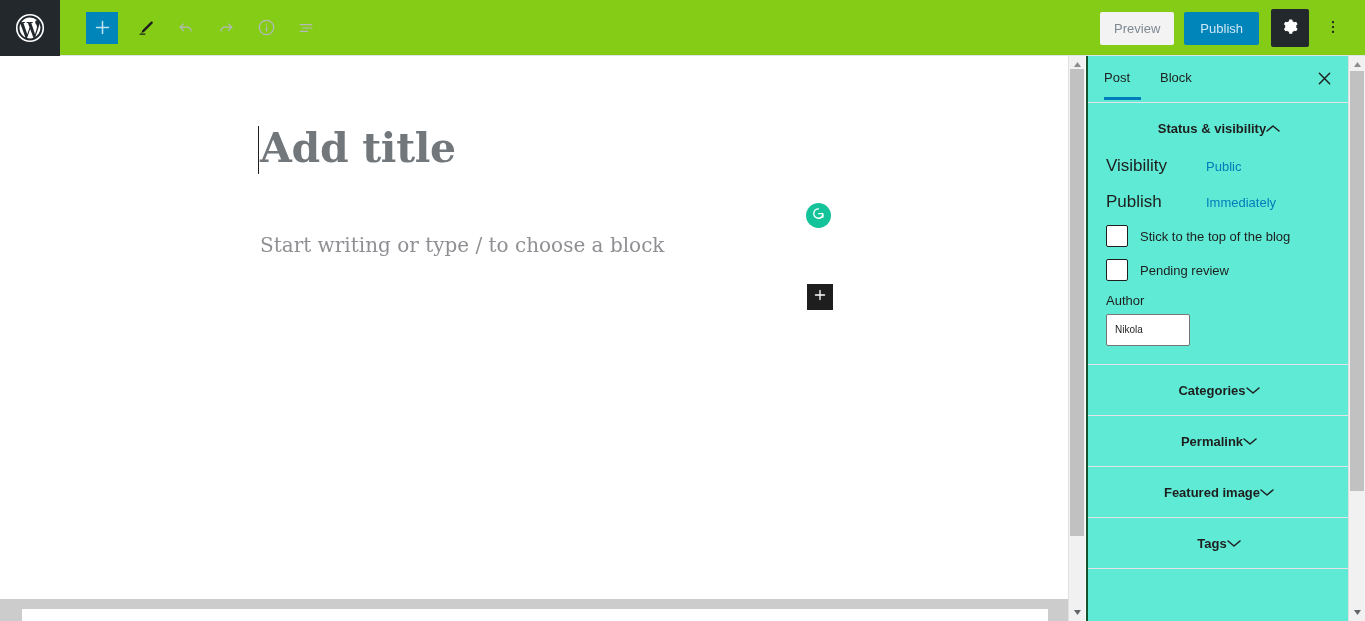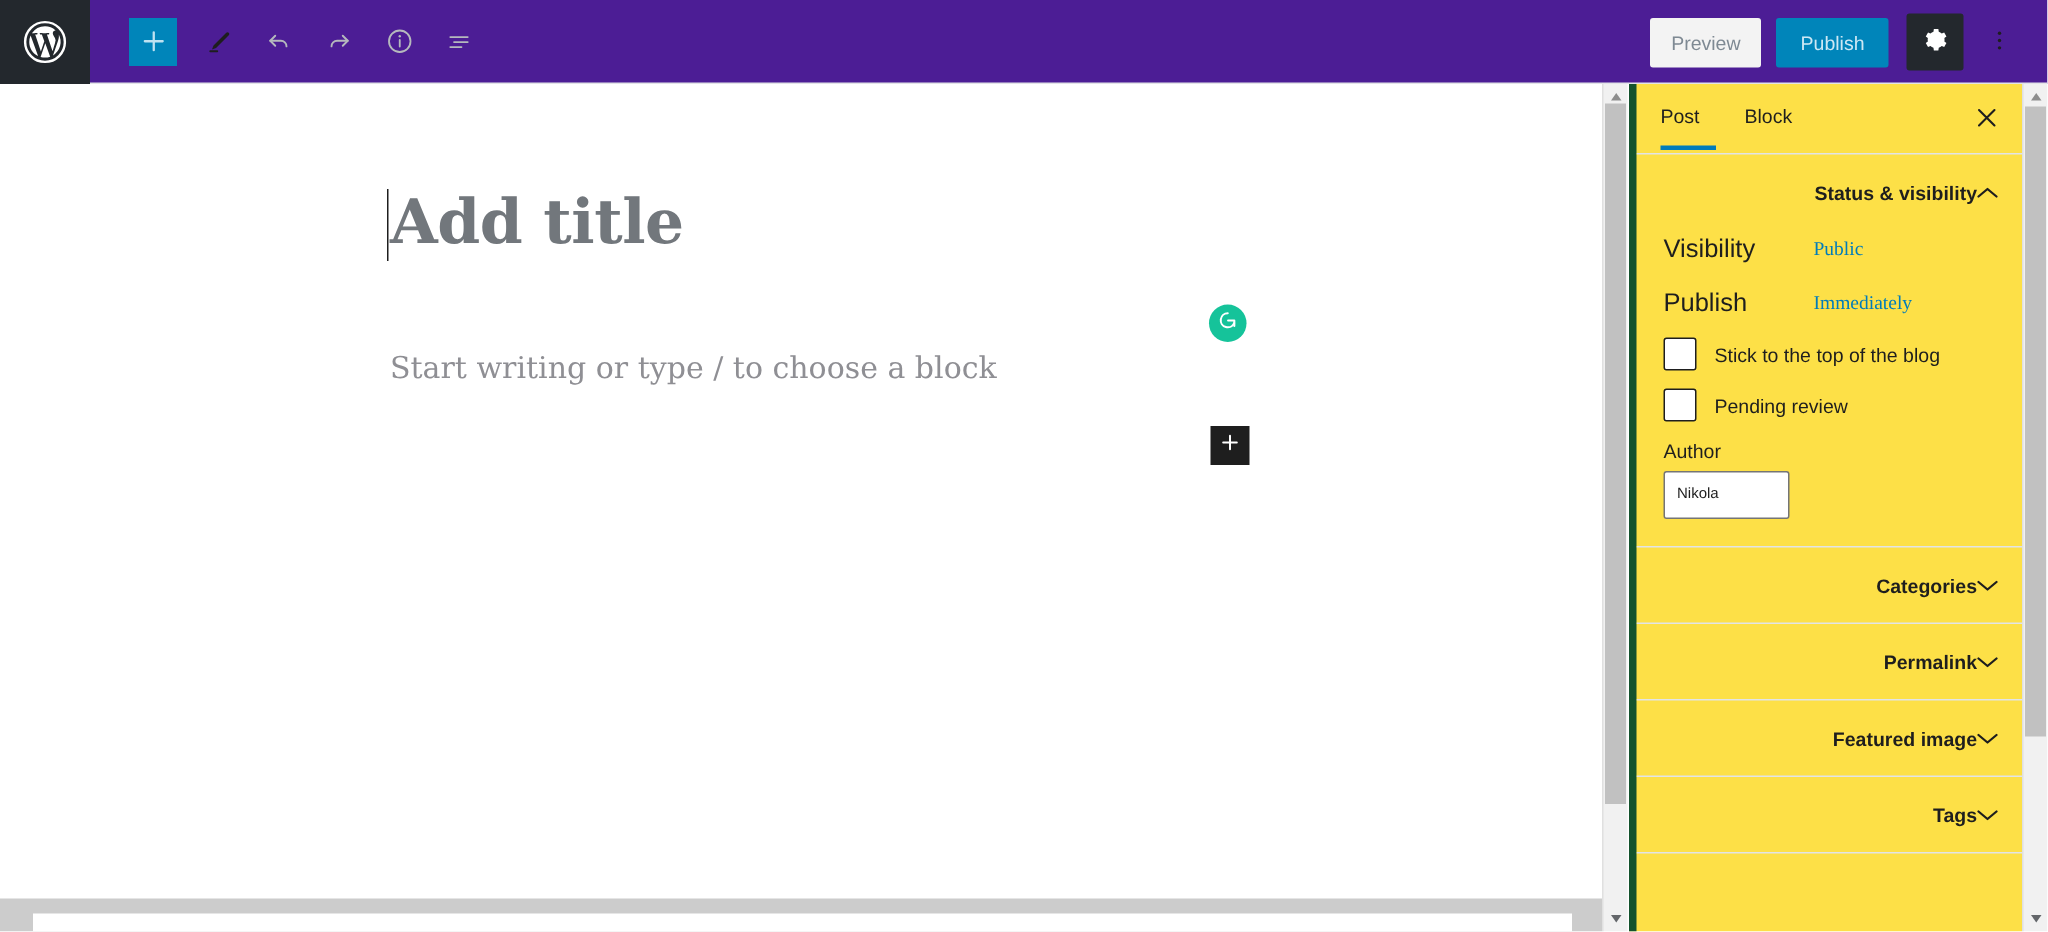--- a/index.html
+++ b/index.html
@@ -19,21 +19,21 @@
     height: 621px;
     background: #ffffff;
   }
 
   
   .toolbar {
     position: absolute;
     top: 0; left: 0;
     width: 1365px;
     height: 56px;
-    background: #4c1d95;
+    background: #84cc16;
     border-bottom: 1px solid #e2e4e7;
     display: flex;
     align-items: center;
   }
 
   .wp-logo-btn {
     width: 60px;
     height: 56px;
     background: #23282d;
     display: flex;
@@ -264,22 +264,22 @@
     border-radius: 0;
   }
 
   
   .sidebar {
     position: absolute;
     top: 56px;
     left: 1086px;
     width: 262px;
     height: 565px;
-    background: #fde047;
-    border-left: 5px solid #14532d;
+    background: #5eead4;
+    border-left: 2px solid #14532d;
     overflow: hidden;
   }
 
   .sb-tabs {
     position: relative;
     height: 47px;
     border-bottom: 1px solid #e2e4e7;
     display: flex;
     align-items: flex-start;
     padding-left: 16px;
@@ -321,21 +321,21 @@
     border: none;
   }
 
   .panel {
     border-bottom: 1px solid #e2e4e7;
   }
 
   .panel-header {
     display: flex;
     align-items: center;
-    justify-content: flex-end;
+    justify-content: center;
     padding: 16px 16px 16px 18px;
     height: 50px;
   }
   .panel-title {
     font-size: 13px;
     font-weight: bold;
     color: #1e1e1e;
   }
   .panel-chevron {
     width: 14px;
@@ -360,21 +360,21 @@
     color: #1e1e1e;
     width: 100px;
   }
   .row-kv .v {
     font-size: 13px;
     color: #007cba;
     background: transparent;
     border: none;
     padding: 0;
     text-align: left;
-    font-family: Liberation Serif, serif;
+    font-family: Liberation Sans, sans-serif;
   }
 
   .row-check {
     display: flex;
     align-items: center;
     margin-bottom: 12px;
   }
   .cb {
     width: 22px;
     height: 22px;

